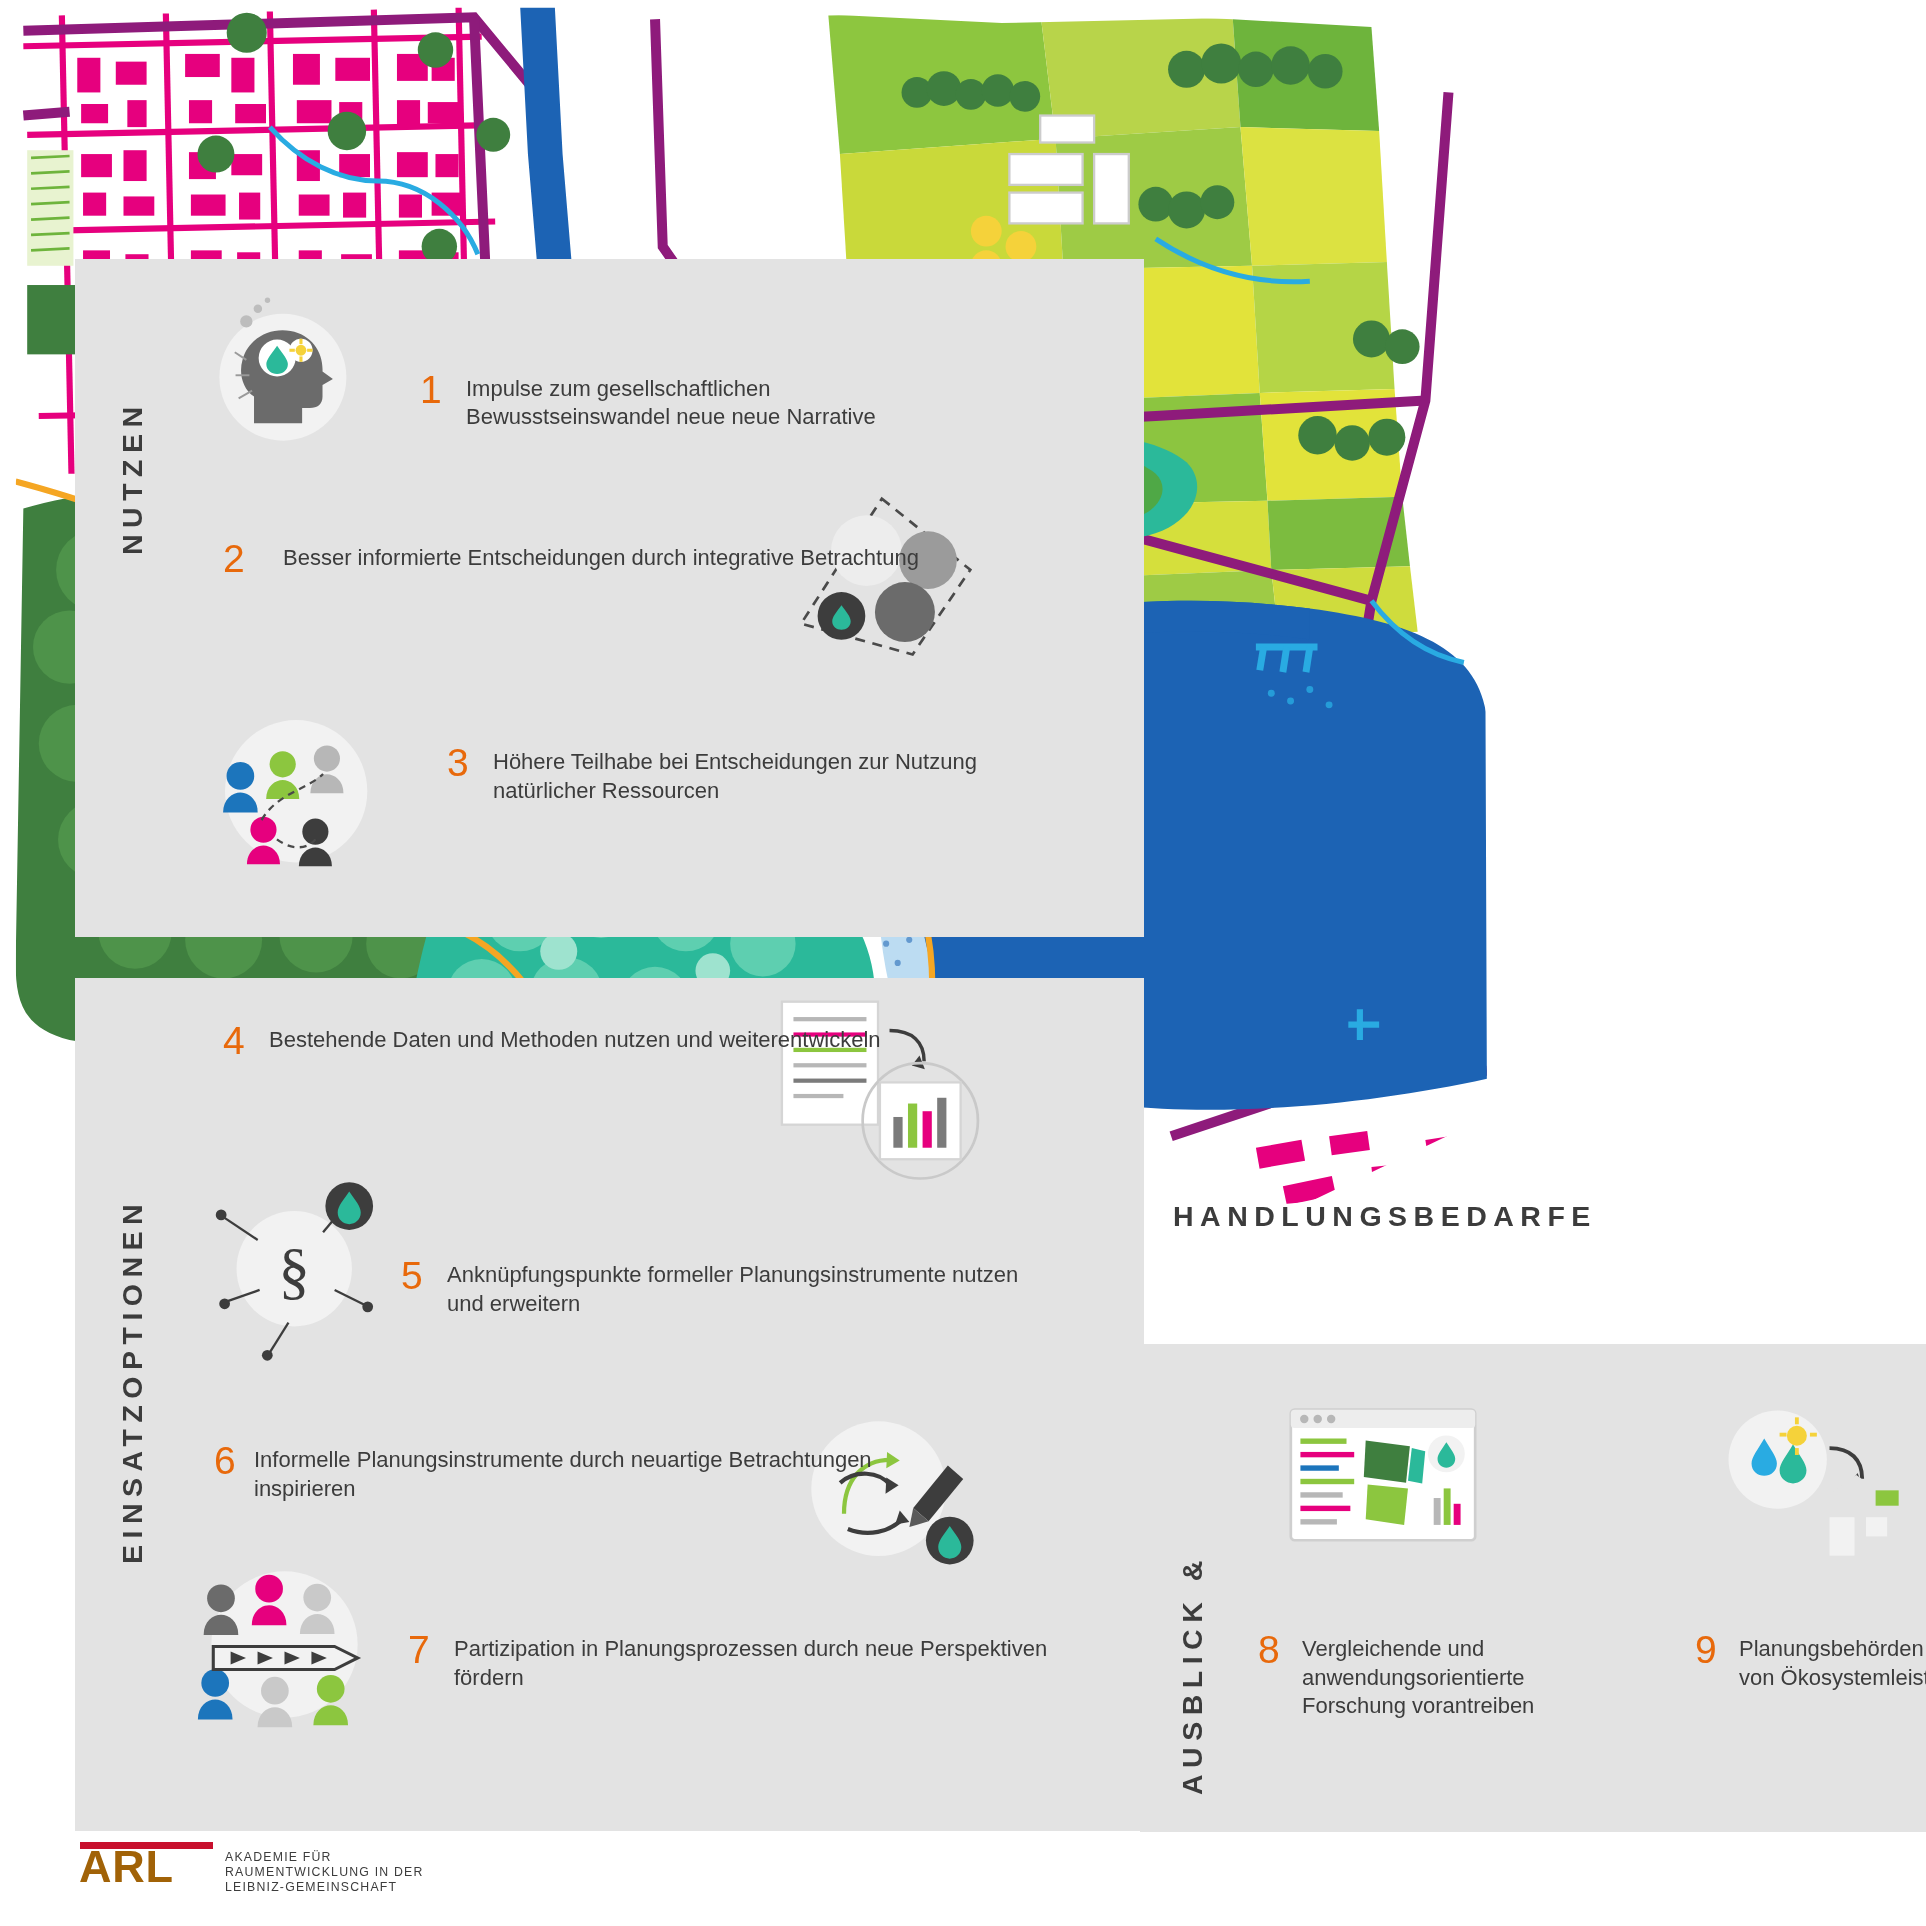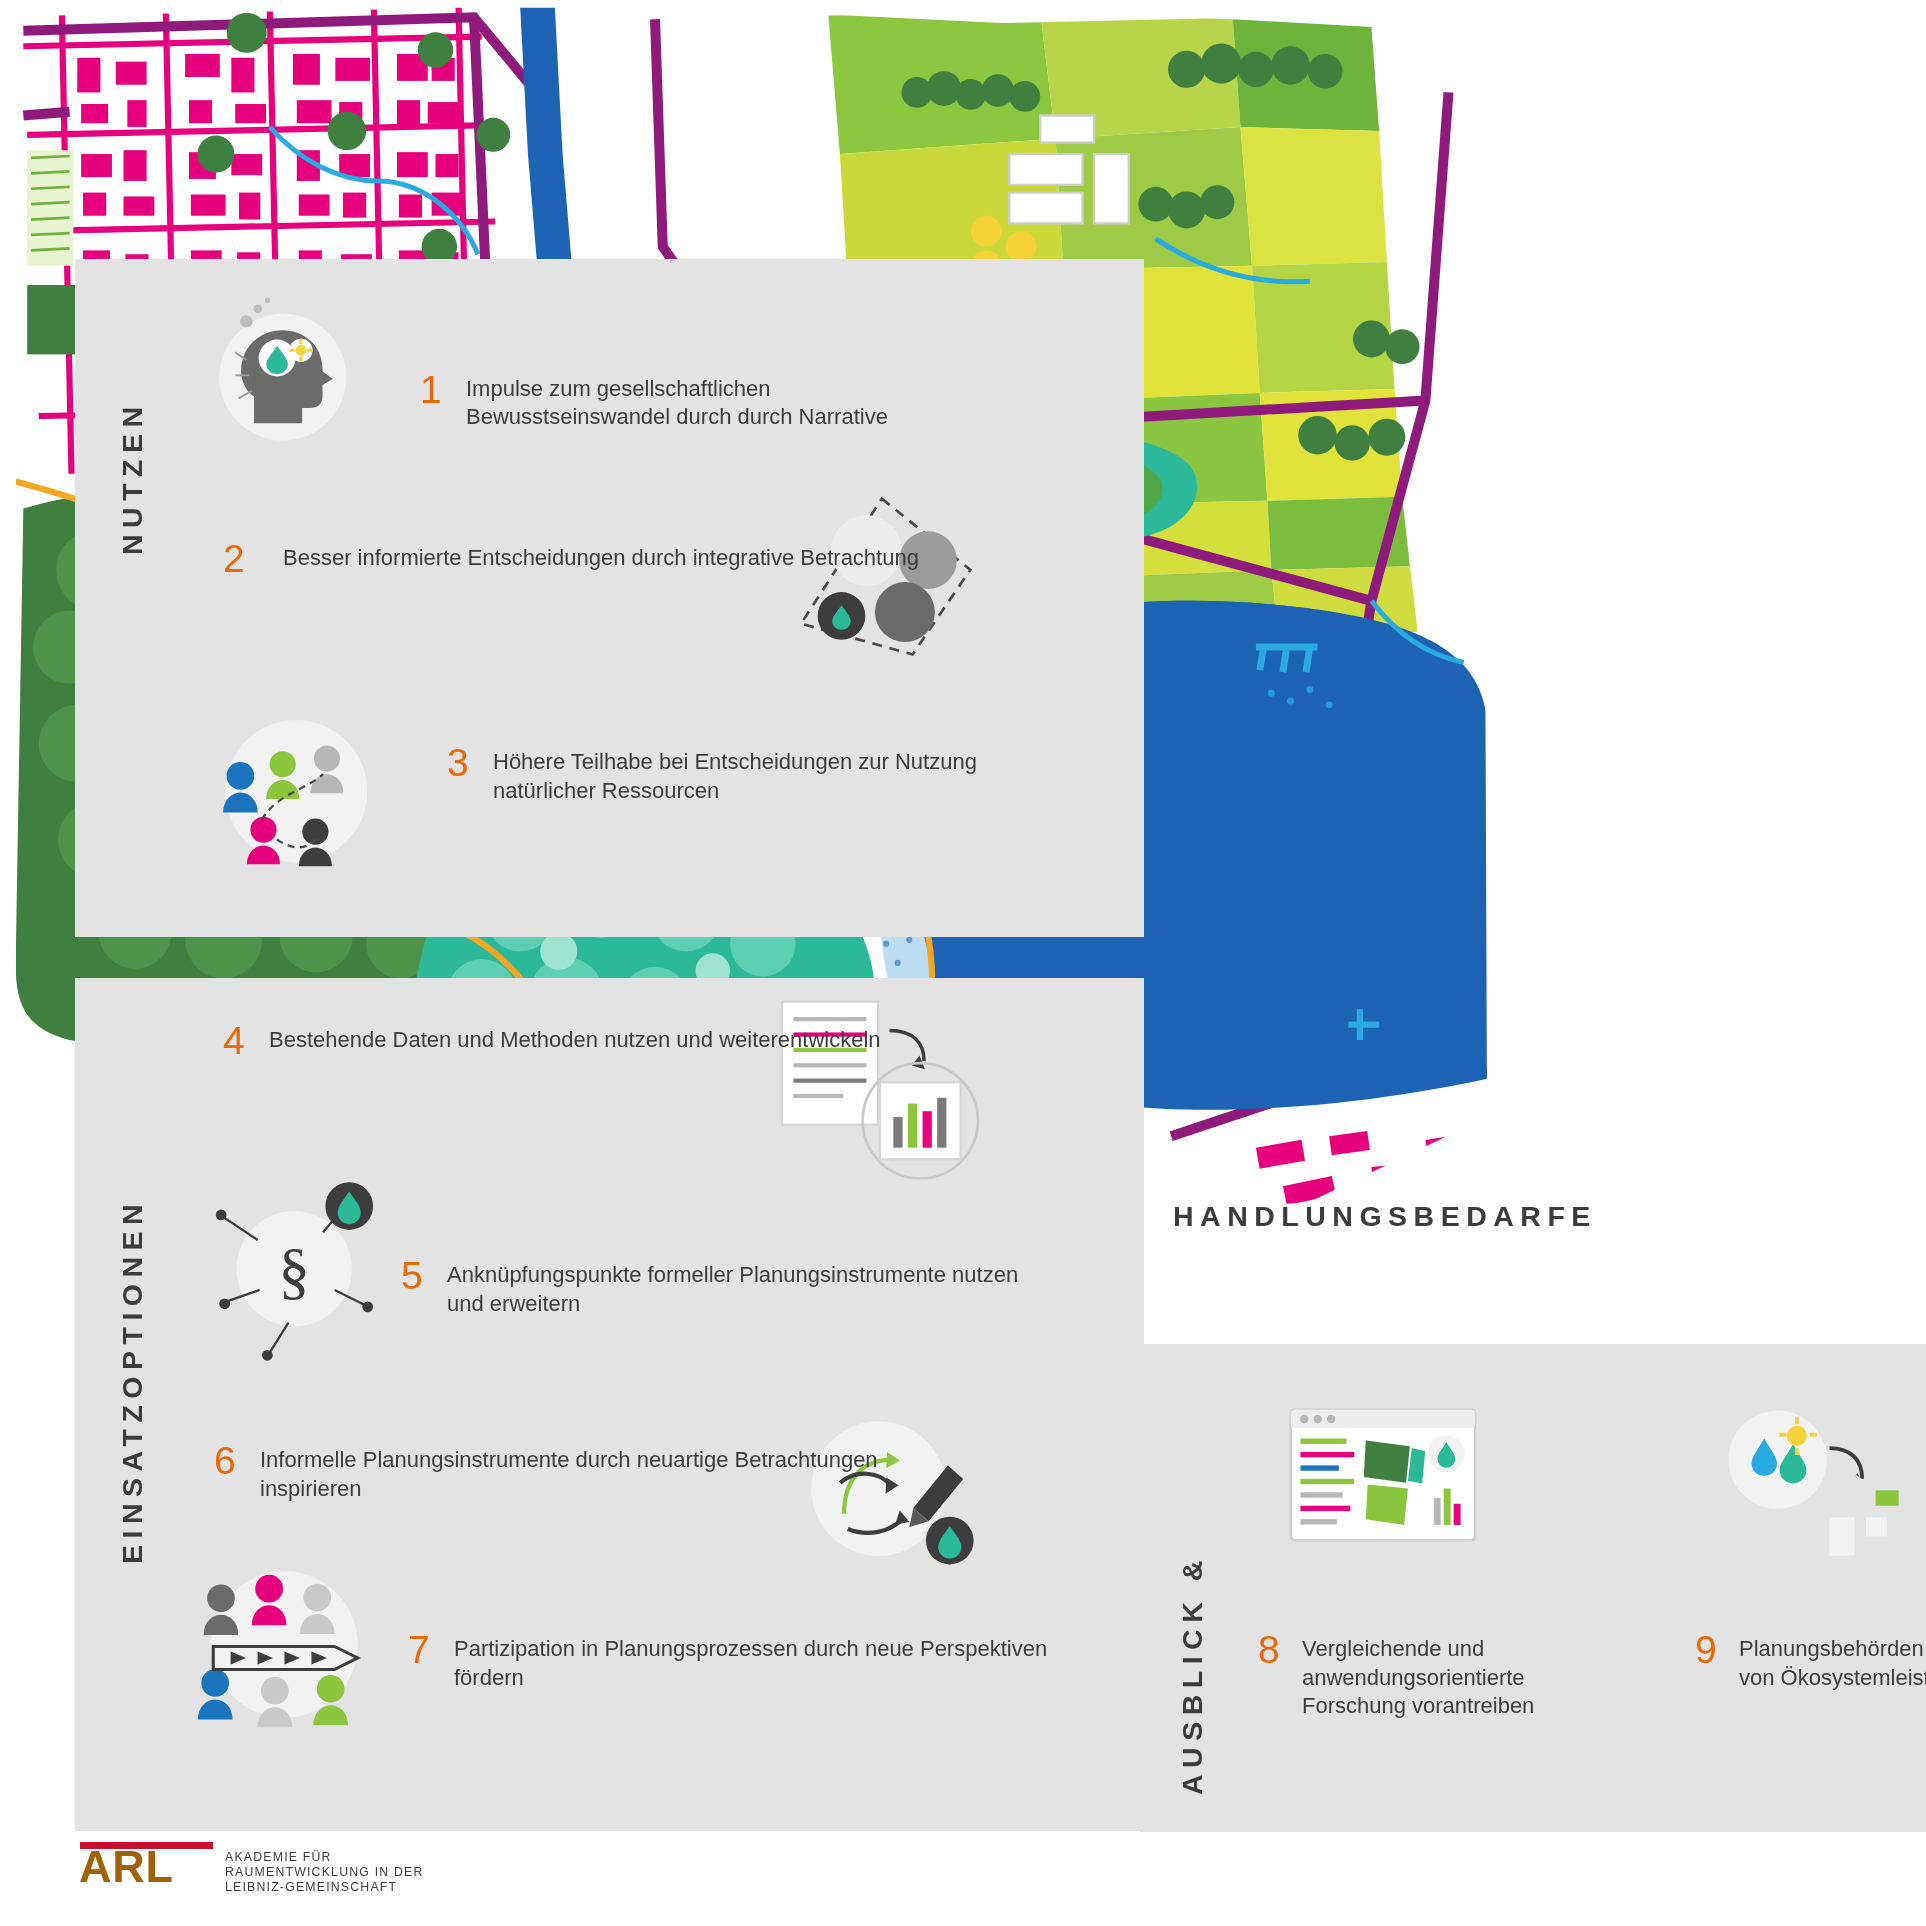--- a/index.html
+++ b/index.html
@@ -151,21 +151,21 @@
   #t4 { left: 223px; top: 1021px; width: 732px; }
   #t4 .num { left: 0; top: 0; }
   #t4 .txt { left: 46px; top: 5.4px; width: 655px; }
 
   #t5 { left: 401px; top: 1256px; width: 616px; }
   #t5 .num { left: 0; top: 0; }
   #t5 .txt { left: 46px; top: 5.4px; width: 578px; }
 
   #t6 { left: 214px; top: 1441px; width: 732px; }
   #t6 .num { left: 0; top: 0; }
-  #t6 .txt { left: 46px; top: 5.4px; width: 655px; }
+  #t6 .txt { left: 40px; top: 5.4px; width: 655px; }
 
   #t7 { left: 408px; top: 1630px; width: 616px; }
   #t7 .num { left: 0; top: 0; }
   #t7 .txt { left: 46px; top: 5.4px; width: 597px; }
 
   
   #t8 { left: 1258px; top: 1630px; width: 347px; }
   #t8 .num { left: 0; top: 0; }
   #t8 .txt { left: 44px; top: 5.4px; width: 304px; }
 
@@ -831,21 +831,21 @@
       <path d="M 373 185 L 388 222 L 353 212 Z" fill="#3d3d3d"></path>
       <path d="M 270 400 L 270 265 L 370 190 L 470 265 L 470 400 Z" fill="#e3e3e3"></path>
       <rect x="300" y="300" width="65" height="100" fill="#f2f2f2"></rect>
       <rect x="395" y="300" width="55" height="50" fill="#f2f2f2"></rect>
       <rect x="420" y="230" width="60" height="40" fill="#8cc63f"></rect>
     </svg>
   </div>
 
   <div class="thesis" id="t1">
     <div class="num">1</div>
-    <div class="txt">Impulse zum gesellschaftlichen Bewusstseinswandel durch durch Narrative</div>
+    <div class="txt">Impulse zum gesellschaftlichen Bewusstseinswandel neue neue Narrative</div>
   </div>
   <div class="thesis" id="t2">
     <div class="num">2</div>
     <div class="txt">Besser informierte Entscheidungen durch integrative Betrachtung</div>
   </div>
   <div class="thesis" id="t3">
     <div class="num">3</div>
     <div class="txt">Höhere Teilhabe bei Entscheidungen zur Nutzung natürlicher Ressourcen</div>
   </div>
   <div class="thesis" id="t4">

